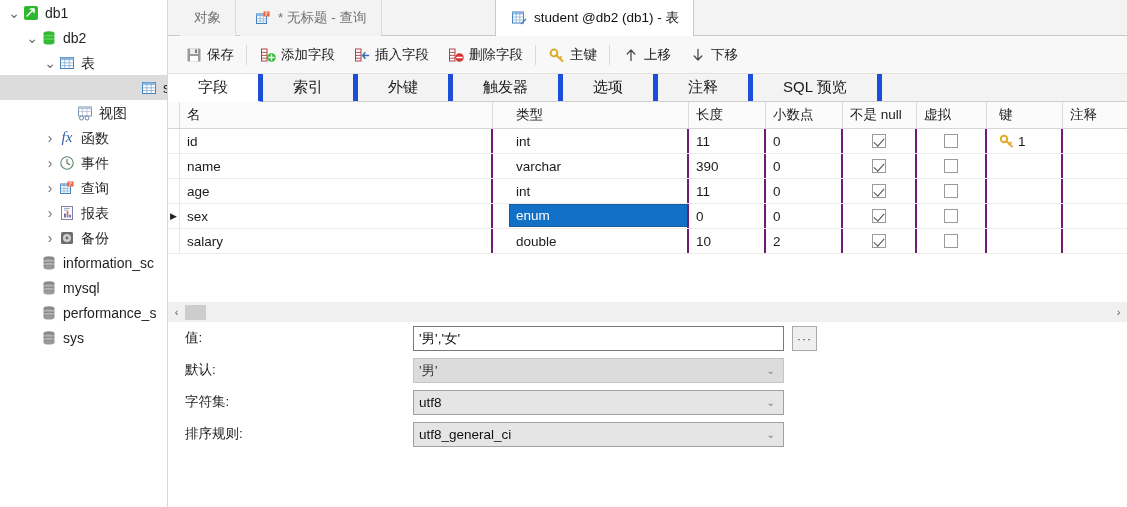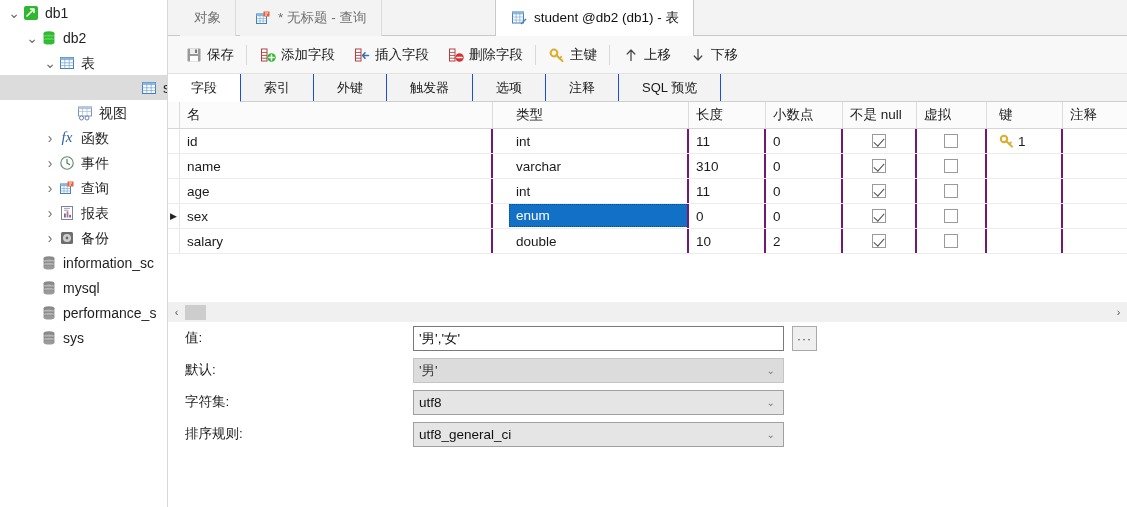--- a/index.html
+++ b/index.html
@@ -102,24 +102,24 @@
   
   #subtabs {
     position: absolute; left: 168px; top: 74px;
     width: 959px; height: 28px;
     background: #f3f3f3;
     border-bottom: 1px solid #cfcfcf;
     display: flex; align-items: stretch;
   }
   .stab {
     display: flex; align-items: center;
-    padding: 0 23px;
-    font-size: 13px;
+    padding: 0 30px;
+    font-size: 15px;
     color: #1b1b1b;
-    border-right: 1px solid #1d4ed8;
+    border-right: 5px solid #1d4ed8;
     white-space: nowrap;
   }
   .stab.active {
     background: #ffffff;
     border-bottom: 1px solid #ffffff;
     margin-bottom: -1px;
   }
 
   
   #grid {
@@ -619,21 +619,21 @@
             </svg>
           </span>
           <span>1</span>
         </div>
         <div class="gcell c-cmt"></div>
       </div>
       <div class="grow">
         <div class="gcell c-marker"></div>
         <div class="gcell c-name">name</div>
         <div class="gcell c-type">varchar</div>
-        <div class="gcell c-len">310</div>
+        <div class="gcell c-len">390</div>
         <div class="gcell c-dec">0</div>
         <div class="gcell c-null">
           <span class="cbx on"></span>
         </div>
         <div class="gcell c-virt">
           <span class="cbx"></span>
         </div>
         <div class="gcell c-key"></div>
         <div class="gcell c-cmt"></div>
       </div>

